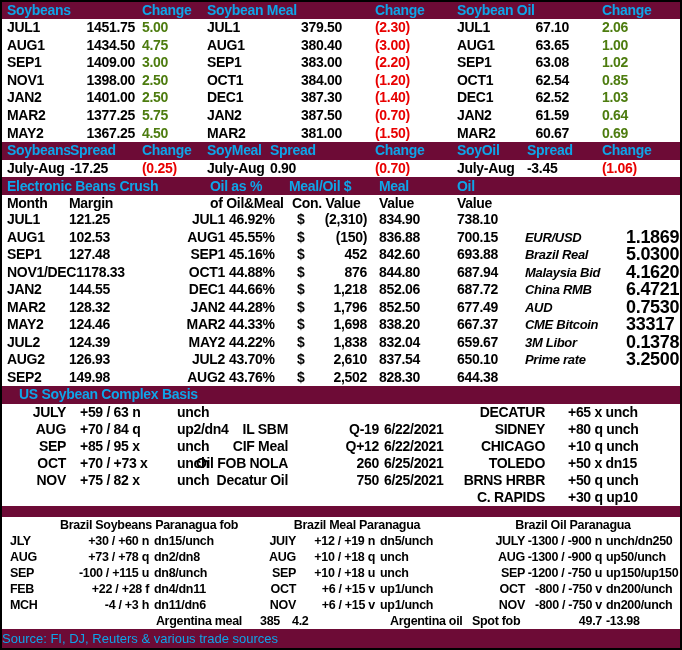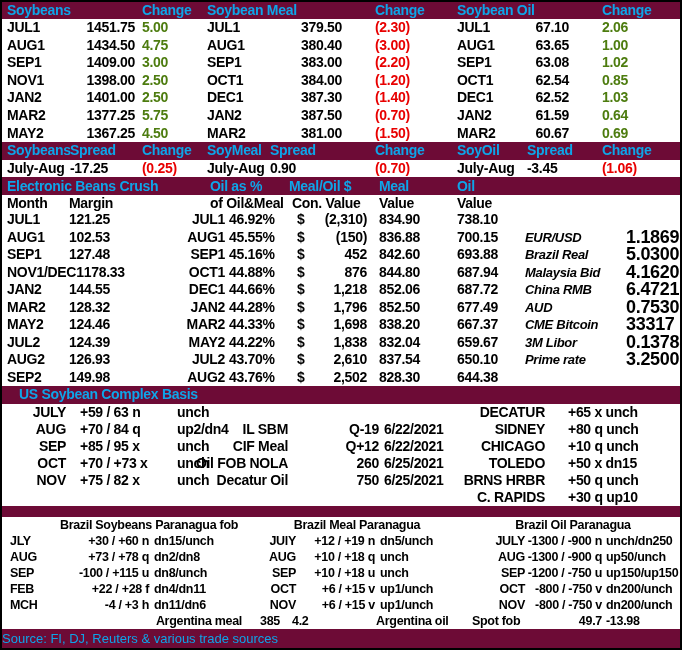--- a/index.html
+++ b/index.html
@@ -64,21 +64,21 @@
   .zm2{left:250px;width:44px;text-align:right;}
   .zv2{left:294px;width:66px;text-align:right;margin-left:13px;}
   .zc2{left:378px;}
   .zm3{left:460px;width:63px;text-align:right;}
   .zv3{left:523px;width:77px;text-align:right;}
   .zc3{left:604px;}
   .arow{position:relative;height:16px;line-height:16px;}
   .aml{left:100px;width:140px;text-align:right;}
   .am1{left:258px;}
   .am2{left:290px;}
-  .aol{left:374px;}
+  .aol{left:388px;}
   .asl{left:470px;}
   .asv{left:540px;width:60px;text-align:right;}
   .asc{left:604px;}
   
   .source{margin-top:auto;height:19px;line-height:19px;padding-left:0;font-weight:400;font-size:13px;letter-spacing:0;}
 </style>
 </head>
 <body>
 
 <div class="sheet">

